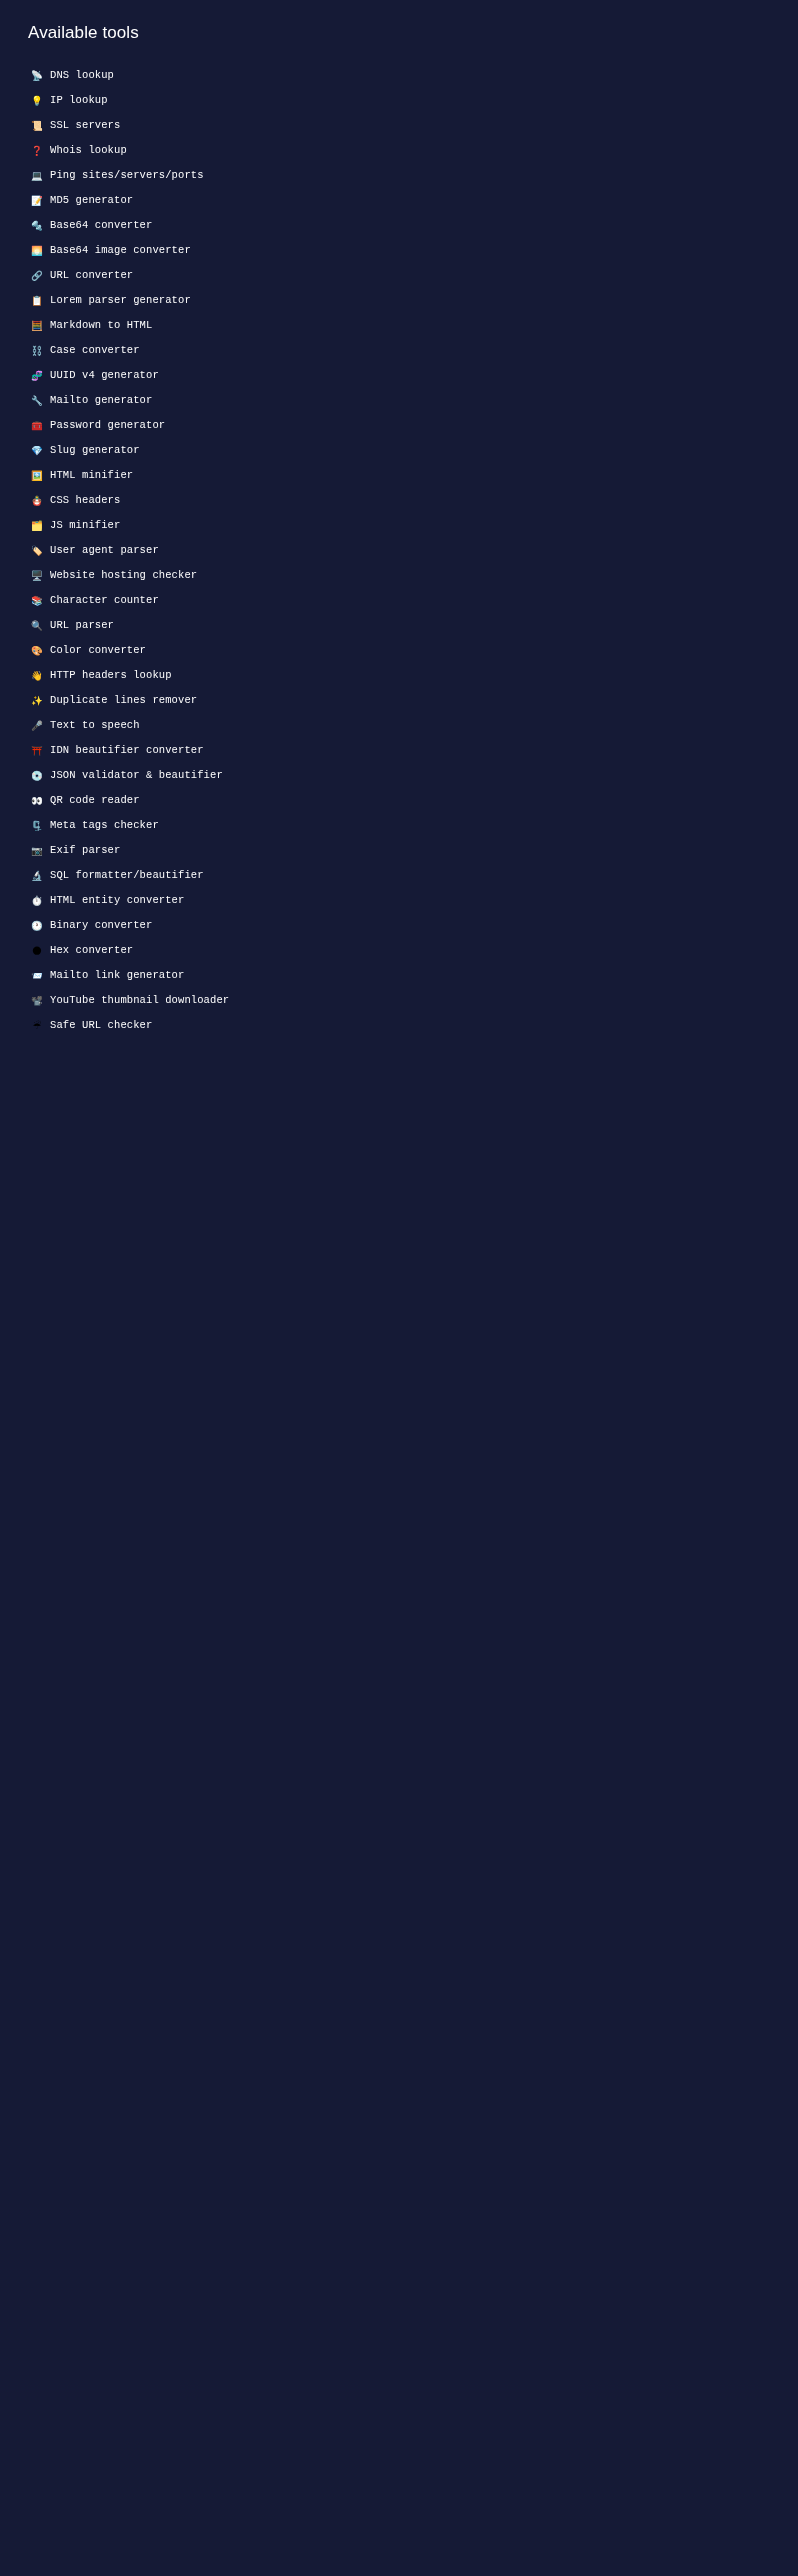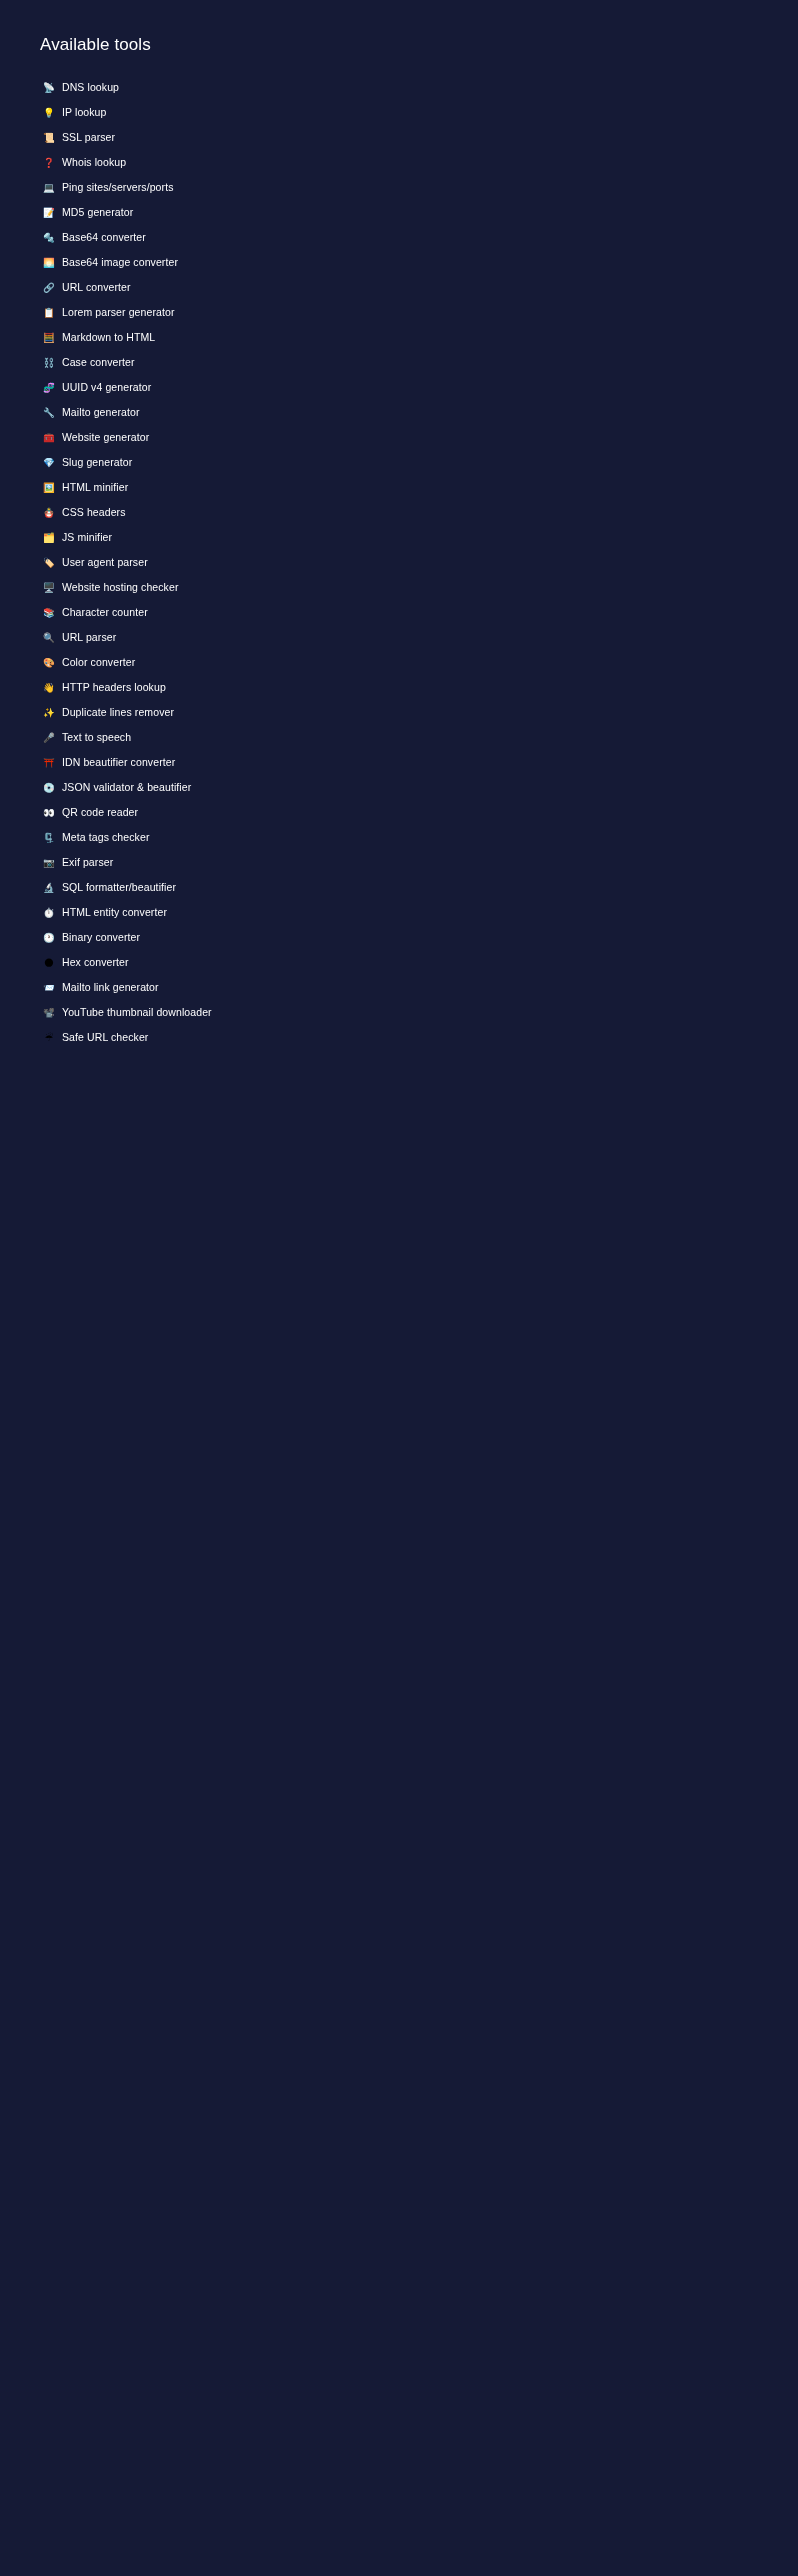--- a/index.html
+++ b/index.html
@@ -14,21 +14,21 @@
     font-family: "Liberation Sans", sans-serif;
     -webkit-font-smoothing: antialiased;
     overflow: hidden;
   }
 
   .page {
     width: 648px;
     min-height: 2576px;
     background: #151a36;
     box-sizing: border-box;
-    padding: 12px;
+    padding: 0;
     position: relative;
   }
 
   .tools-panel {
     padding-left: 28px;
     padding-top: 23px;
     padding-right: 13.5px;
   }
 
   .panel-title {
@@ -66,21 +66,21 @@
     font-size: 9.5px;
     line-height: 1;
     margin-left: 2px;
     margin-right: 6px;
     font-family: "DejaVu Sans", sans-serif;
     user-select: none;
   }
 
   .tool-label {
     color: #ffffff;
-    font-family: Liberation Sans, sans-serif;
+    font-family: Liberation Mono, monospace;
     font-size: 10.5px;
     font-weight: 400;
     line-height: 1.25;
     letter-spacing: 0.1px;
     white-space: nowrap;
   }
 </style>
 </head>
 <body>
 
@@ -92,21 +92,21 @@
         <li class="tool-item">
           <span class="tool-icon">📡</span>
           <span class="tool-label">DNS lookup</span>
         </li>
         <li class="tool-item">
           <span class="tool-icon">💡</span>
           <span class="tool-label">IP lookup</span>
         </li>
         <li class="tool-item">
           <span class="tool-icon">📜</span>
-          <span class="tool-label">SSL parser</span>
+          <span class="tool-label">SSL servers</span>
         </li>
         <li class="tool-item">
           <span class="tool-icon">❓</span>
           <span class="tool-label">Whois lookup</span>
         </li>
         <li class="tool-item">
           <span class="tool-icon">💻</span>
           <span class="tool-label">Ping sites/servers/ports</span>
         </li>
         <li class="tool-item">
@@ -140,21 +140,21 @@
         <li class="tool-item">
           <span class="tool-icon">🧬</span>
           <span class="tool-label">UUID v4 generator</span>
         </li>
         <li class="tool-item">
           <span class="tool-icon">🔧</span>
           <span class="tool-label">Mailto generator</span>
         </li>
         <li class="tool-item">
           <span class="tool-icon">🧰</span>
-          <span class="tool-label">Website generator</span>
+          <span class="tool-label">Password generator</span>
         </li>
         <li class="tool-item">
           <span class="tool-icon">💎</span>
           <span class="tool-label">Slug generator</span>
         </li>
         <li class="tool-item">
           <span class="tool-icon">🖼️</span>
           <span class="tool-label">HTML minifier</span>
         </li>
         <li class="tool-item">

